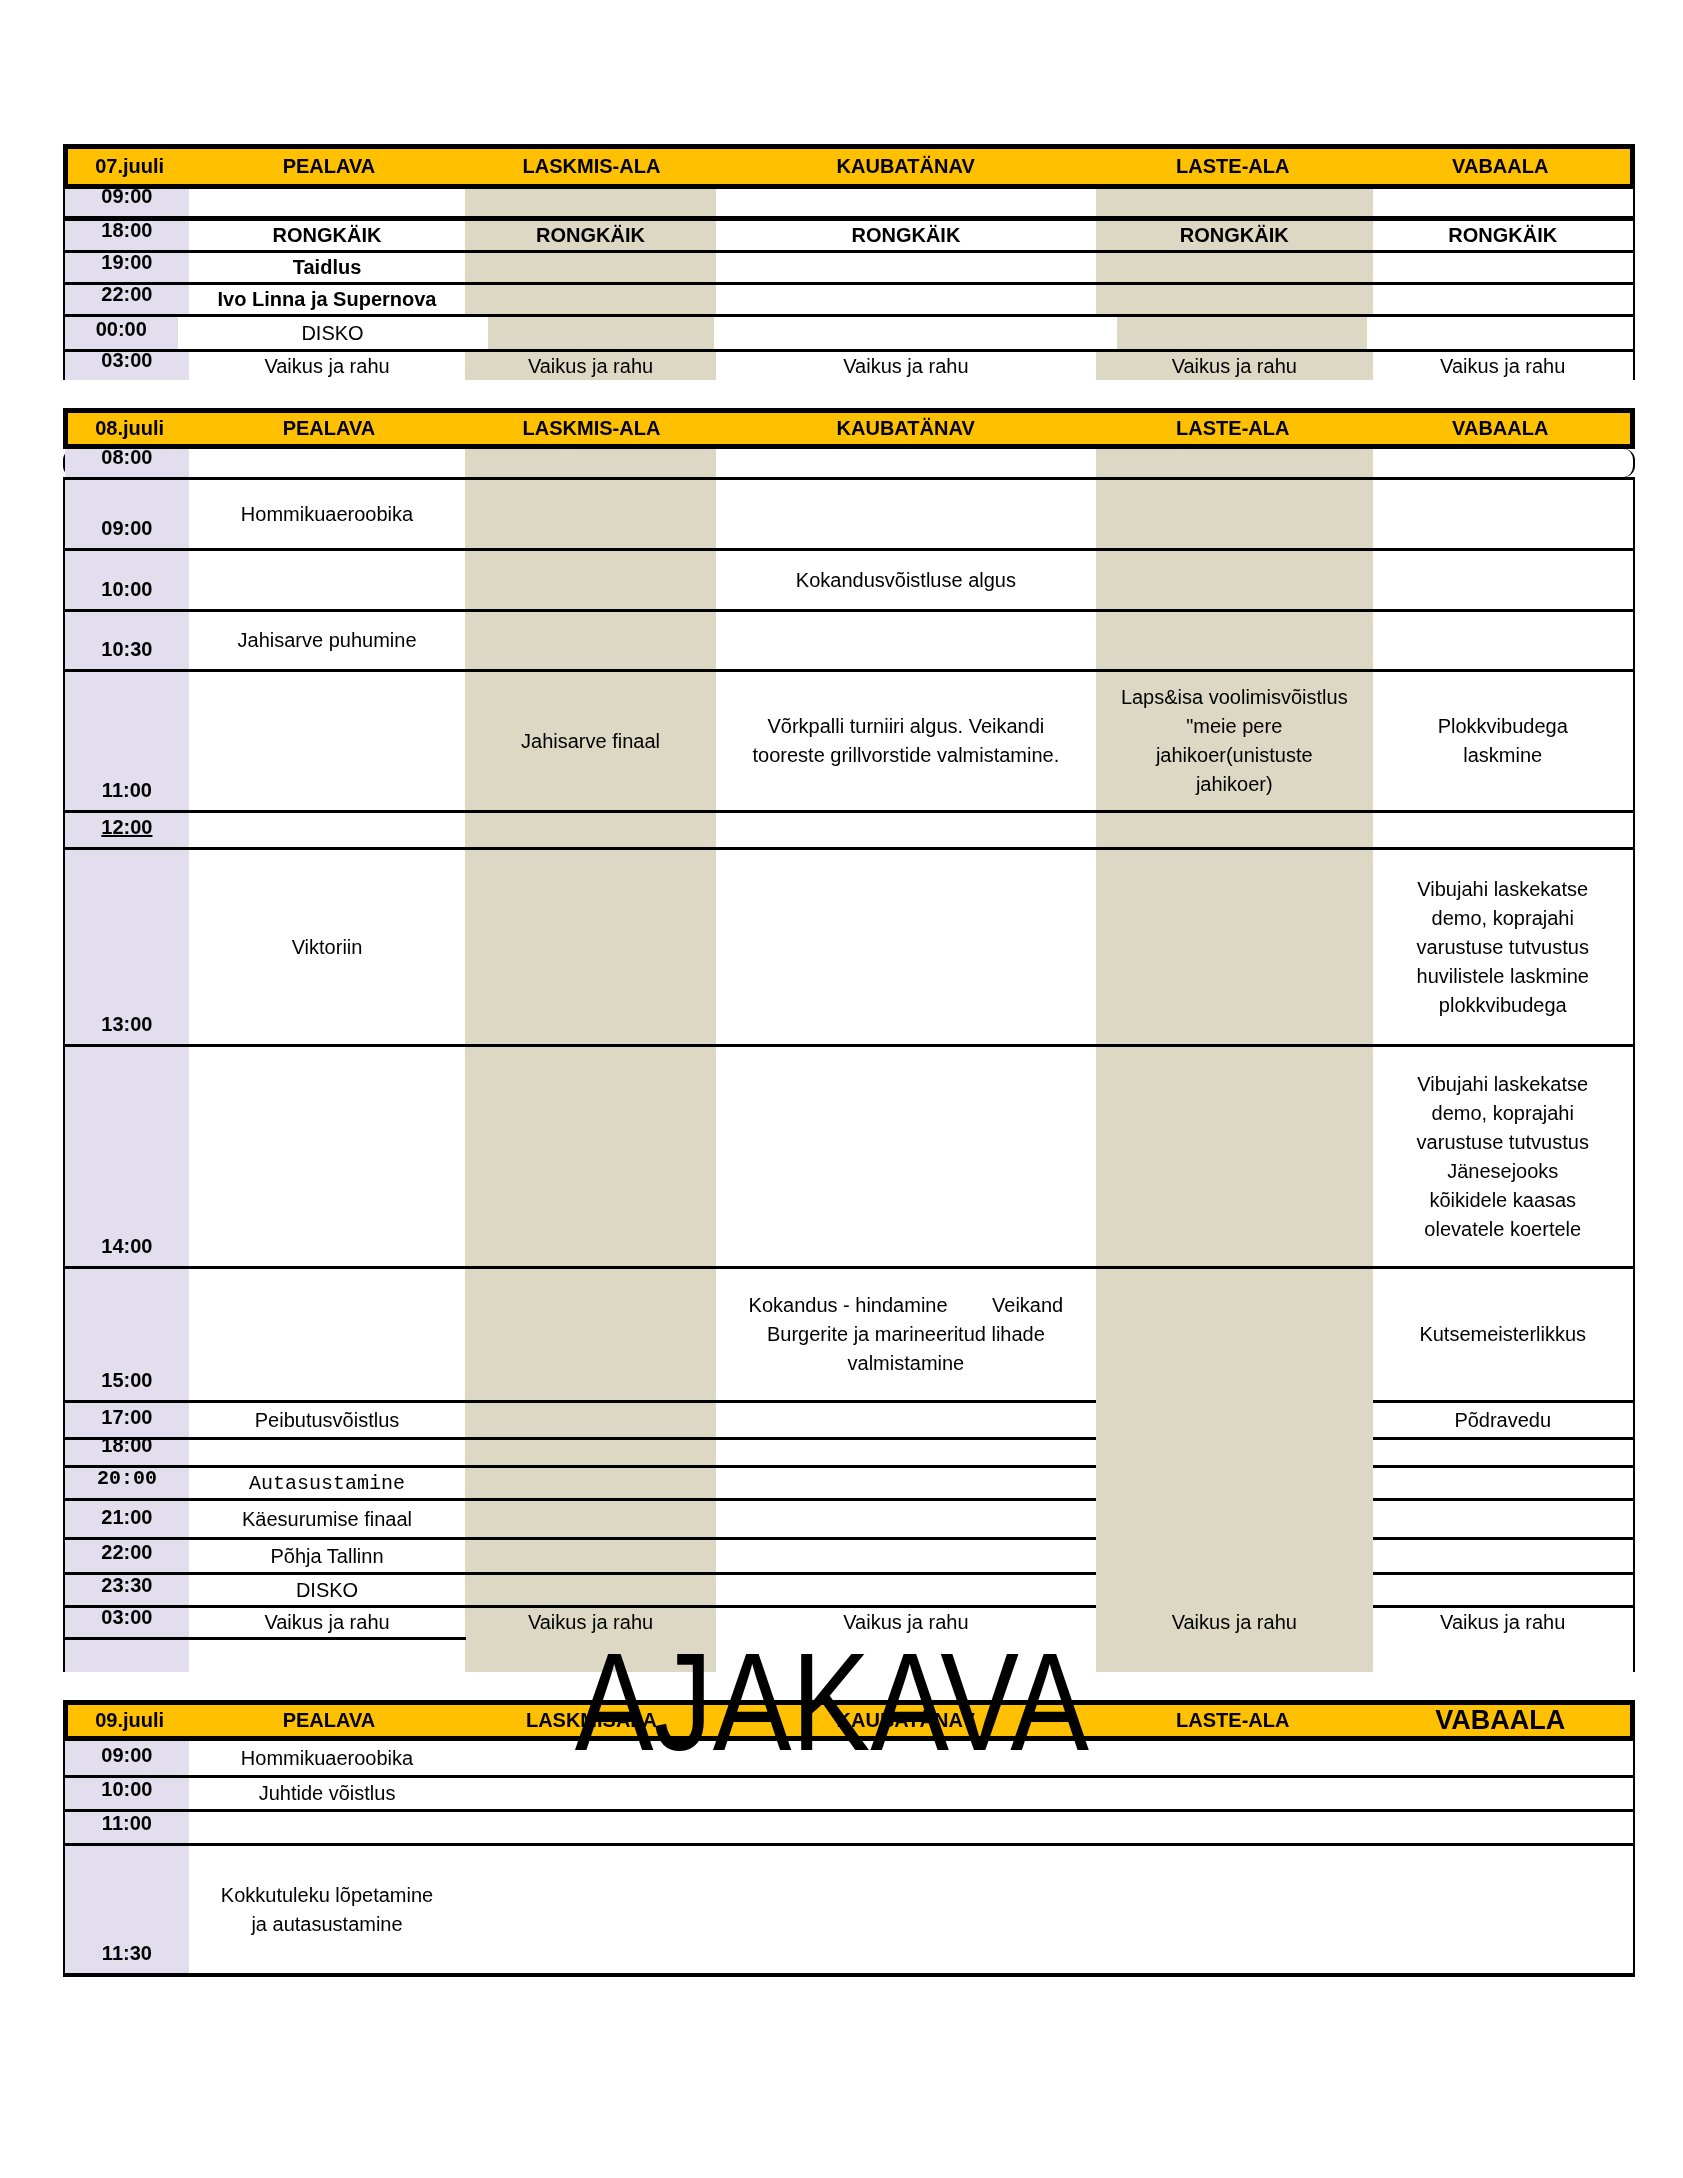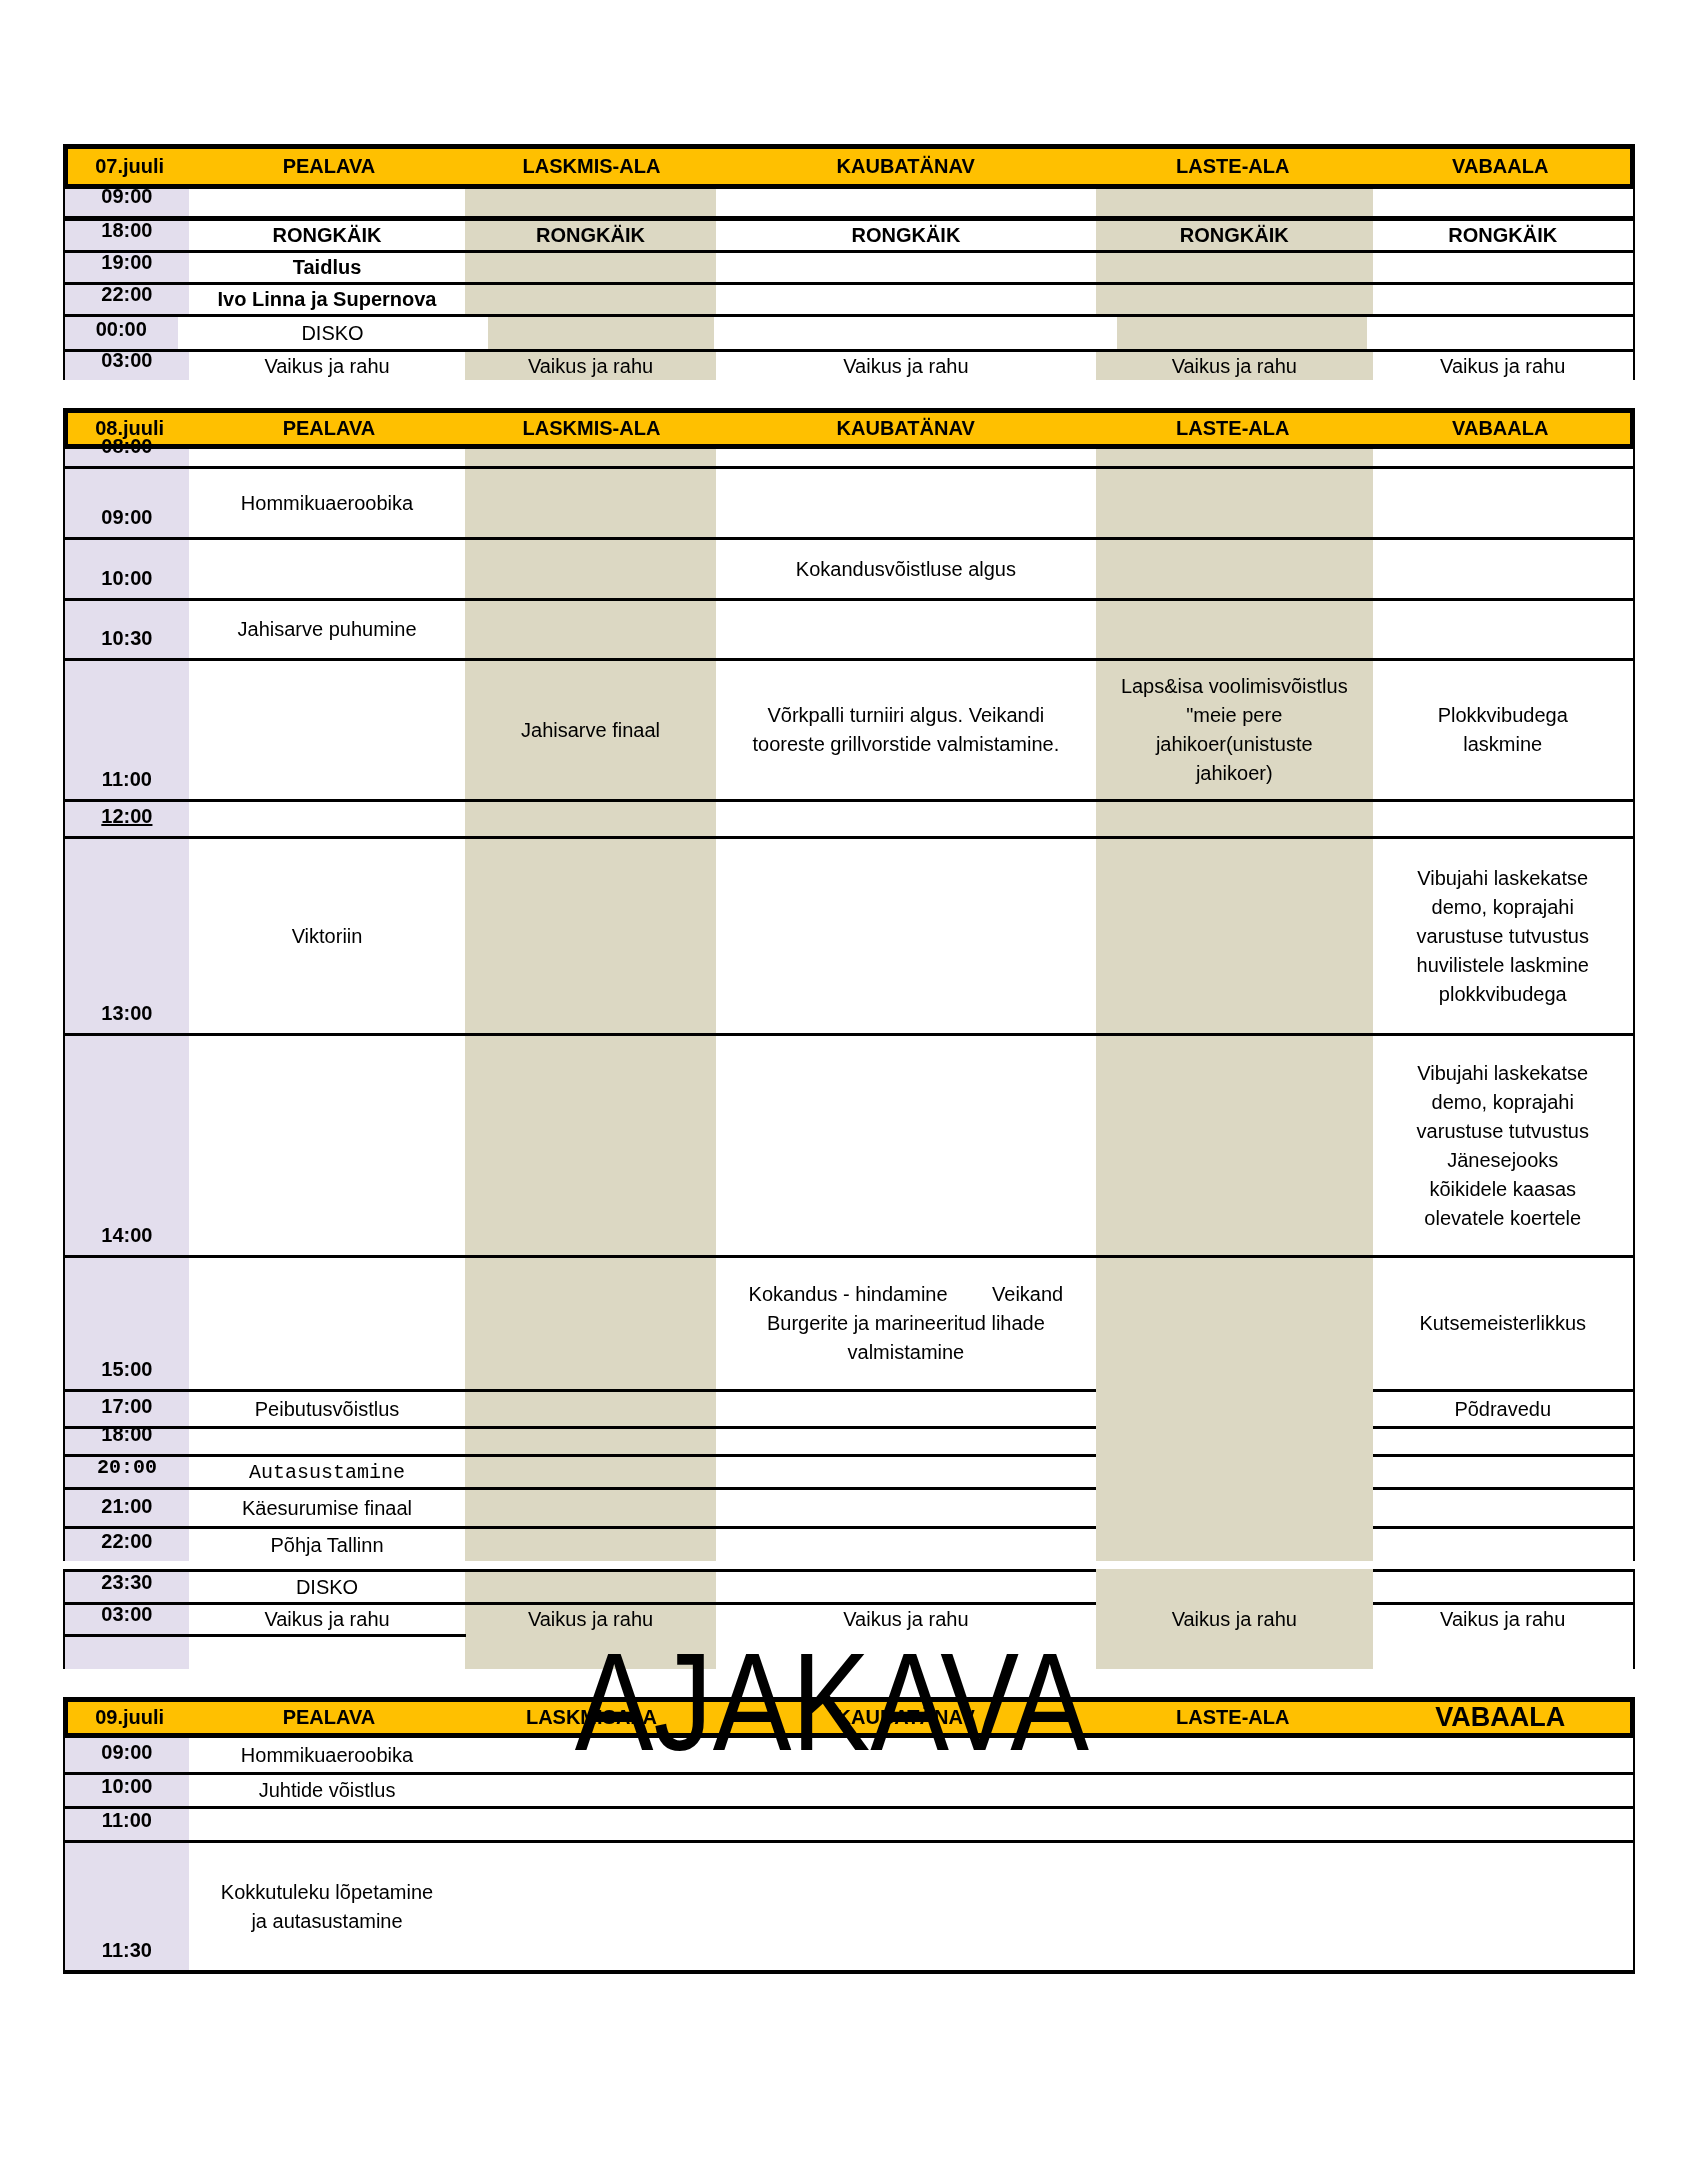--- a/index.html
+++ b/index.html
@@ -26,23 +26,23 @@
   
   .hdr{display:flex;box-sizing:border-box;background:#FFC000;border:5px solid #000;}
   .hdr > div{box-sizing:border-box;display:flex;align-items:center;justify-content:center;font-weight:bold;font-size:20px;}
   .hdr .c-time{background:#FFC000;align-items:center !important;padding-bottom:0 !important;}
   .hdr-big{font-size:27px !important;}
   .bold{font-weight:bold;}
   .spacer::before{content:"";position:absolute;left:0;top:0;width:401px;height:3px;background:#000;}
   
   .h-hdr1{height:45px;} .h-hdr2{height:41px;margin-top:28px;}
   .s1r1{height:27px;} .s1r2{height:34px;} .s1r3{height:32px;} .s1r4{height:32px;} .s1r5{height:35px;gap:30px;} .s1r6{height:31px;}
-  .s2r1{height:17px;} .s2r2{height:71px;} .s2r3{height:61px;} .s2r4{height:60px;} .s2r5{height:141px;}
+  .s2r1{height:28px;border-radius:11px;} .s2r2{height:71px;} .s2r3{height:61px;} .s2r4{height:60px;} .s2r5{height:141px;}
   .s2r6{height:37px;text-decoration:underline;} .s2r7{height:197px;} .s2r8{height:222px;} .s2r9{height:134px;} .s2r10{height:37px;}
-  .s2r11{height:28px;} .s2r12{height:33px;font-family:Liberation Mono, monospace;} .s2r13{height:39px;} .s2r14{height:35px;} .s2r15{height:33px;margin-top:8px;}
+  .s2r11{height:28px;} .s2r12{height:33px;font-family:Liberation Mono, monospace;} .s2r13{height:39px;} .s2r14{height:35px;} .s2r15{height:33px;}
   .s2r16{height:32px;} .h-spacer{height:35px;}
   .s3r1{height:34px;} .s3r2{height:34px;} .s3r3{height:34px;} .s3r4{height:134px;}
   .watermark{position:absolute;left:515px;top:1636px;width:634px;height:131px;display:flex;align-items:center;justify-content:center;font-size:139px;line-height:131px;letter-spacing:0px;transform:scaleX(0.85);transform-origin:center;white-space:nowrap;}
 </style>
 </head>
 <body>
 
 <div class="table">
 
   <div class="hdr h-hdr1">

